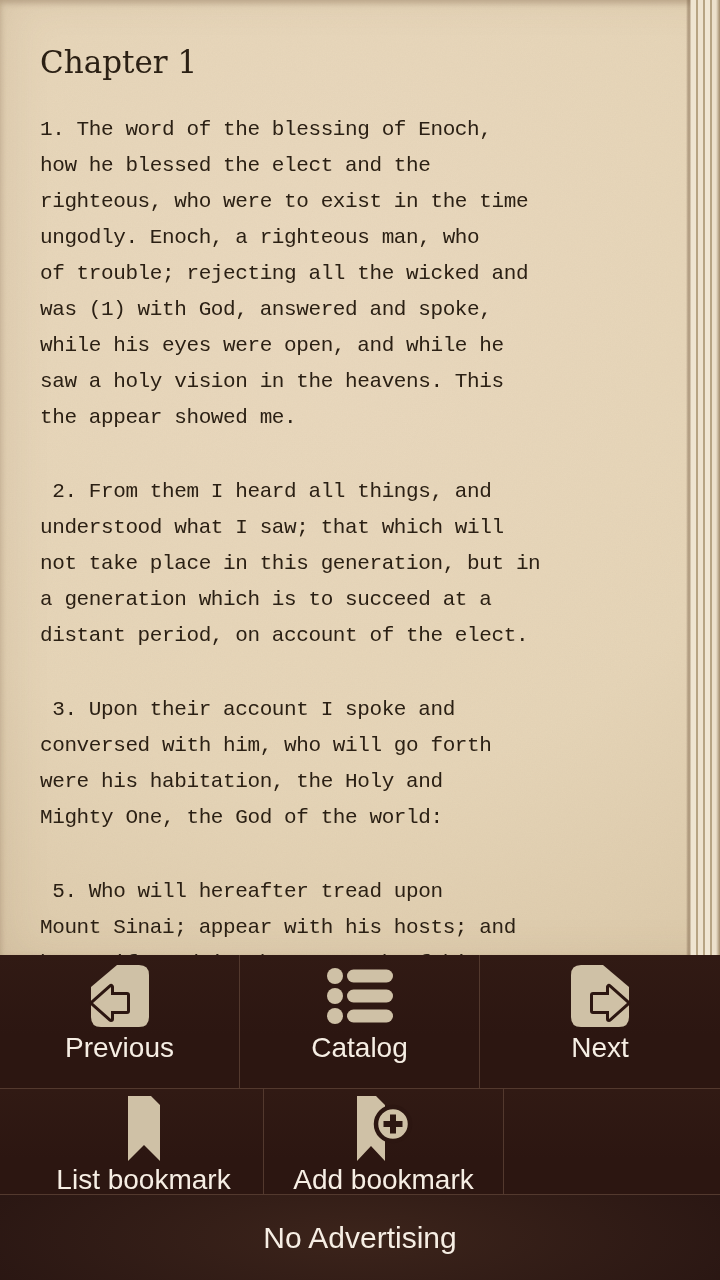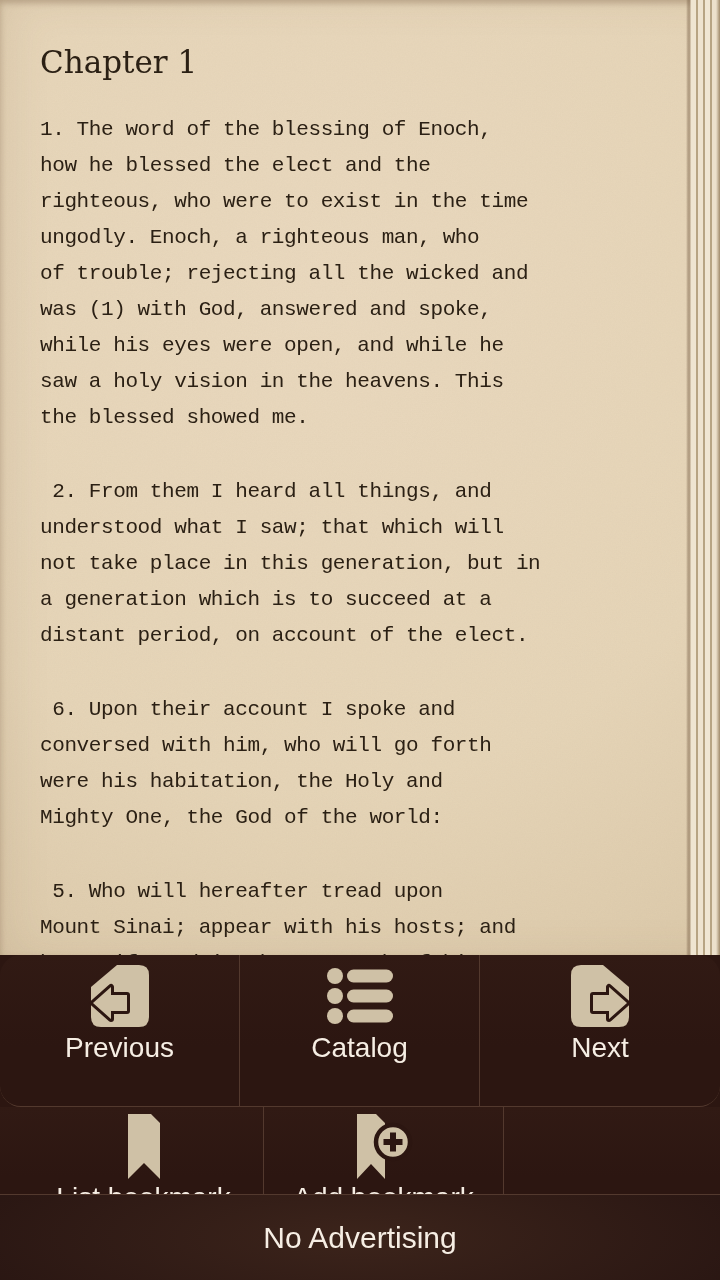--- a/index.html
+++ b/index.html
@@ -50,21 +50,21 @@
   }
   .paragraph{margin:0 0 38px 0;}
   .line{
     font-family:Liberation Mono, monospace;
     font-size:21px;line-height:36px;height:36px;letter-spacing:-0.4px;
     color:var(--ink);white-space:pre;
   }
   
   .toolbar{position:absolute;left:0;top:955px;width:720px;}
   .t-row{display:flex;width:720px;background:linear-gradient(180deg,#311a14 0%,var(--toolbar-bg) 60%);}
-  .t-row.row1{height:152px;border-bottom:1px solid var(--toolbar-separator);box-sizing:border-box;border-radius:21px;}
+  .t-row.row1{height:134px;border-bottom:1px solid var(--toolbar-separator);box-sizing:border-box;}
   .t-row.row2{height:117px;border-bottom:1px solid var(--toolbar-separator);box-sizing:border-box;padding-left:24px;}
   .t-cell{
     width:240px;box-sizing:border-box;display:flex;flex-direction:column;align-items:center;
     padding-top:5px;cursor:pointer;
   }
   .t-cell.sep{border-right:1px solid var(--toolbar-separator);}
   .icon-box{height:72px;display:flex;align-items:center;justify-content:center;}
   .row2 .icon-box{height:70px;}
   .t-label{font-size:28px;line-height:32px;color:var(--label-light);}
   
@@ -96,31 +96,31 @@
       <div id="text-body">
           <div class="paragraph">
             <div class="line">1. The word of the blessing of Enoch,</div>
             <div class="line">how he blessed the elect and the</div>
             <div class="line">righteous, who were to exist in the time</div>
             <div class="line">ungodly. Enoch, a righteous man, who</div>
             <div class="line">of trouble; rejecting all the wicked and</div>
             <div class="line">was (1) with God, answered and spoke,</div>
             <div class="line">while his eyes were open, and while he</div>
             <div class="line">saw a holy vision in the heavens. This</div>
-            <div class="line">the blessed showed me.</div>
+            <div class="line">the appear showed me.</div>
           </div>
           <div class="paragraph">
             <div class="line"> 2. From them I heard all things, and</div>
             <div class="line">understood what I saw; that which will</div>
             <div class="line">not take place in this generation, but in</div>
             <div class="line">a generation which is to succeed at a</div>
             <div class="line">distant period, on account of the elect.</div>
           </div>
           <div class="paragraph">
-            <div class="line"> 6. Upon their account I spoke and</div>
+            <div class="line"> 3. Upon their account I spoke and</div>
             <div class="line">conversed with him, who will go forth</div>
             <div class="line">were his habitation, the Holy and</div>
             <div class="line">Mighty One, the God of the world:</div>
           </div>
           <div class="paragraph">
             <div class="line"> 5. Who will hereafter tread upon</div>
             <div class="line">Mount Sinai; appear with his hosts; and</div>
             <div class="line">be manifested in the strength of his</div>
           </div>
         </div>

